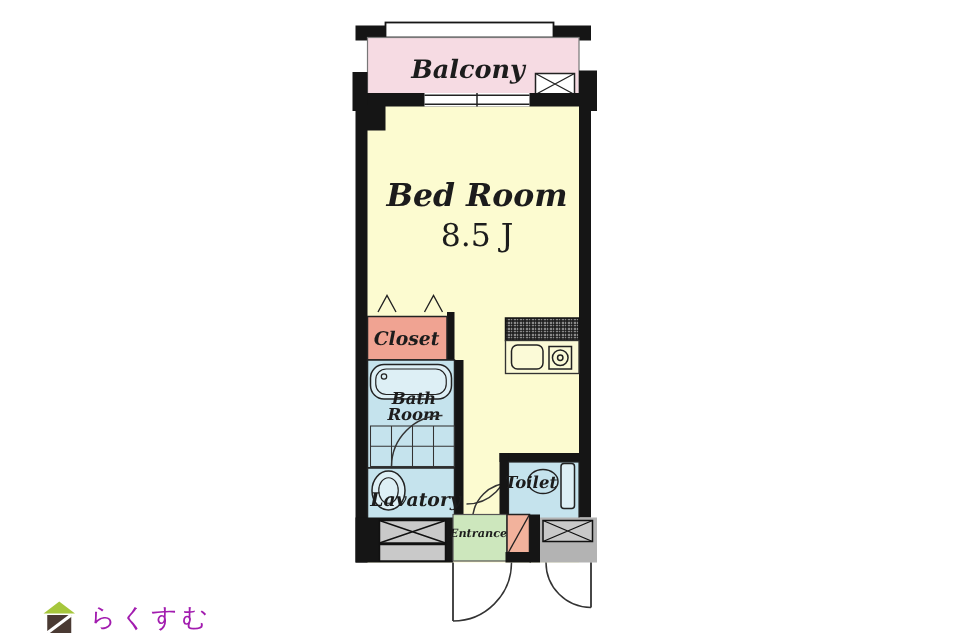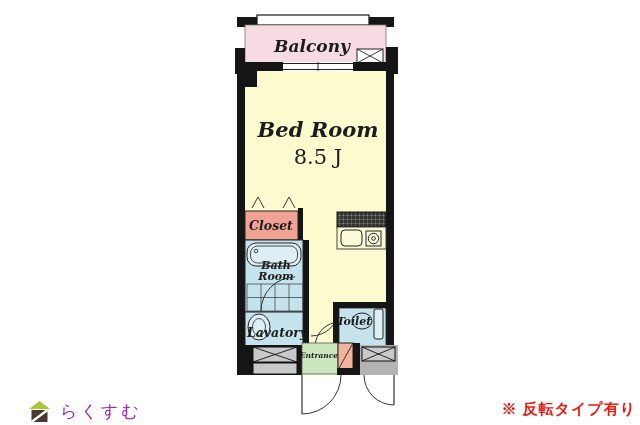--- a/index.html
+++ b/index.html
@@ -145,15 +145,14 @@
 
 
 <div class="footer-logo">
   <svg width="25" height="23" viewBox="0 0 25 23">
     <polygon points="2,9 12.5,1 23,9" fill="#a6c73c"></polygon>
     <rect x="4.5" y="10" width="16" height="12" fill="#4a3a33"></rect>
     <path d="M4.5 22 L20.5 10" stroke="#ffffff" stroke-width="2.2" fill="none"></path>
   </svg>
   <span style="color: #a21caf;">らくすむ</span>
 </div>
-<div class="footer-note" style="color: rgb(232, 23, 14);">※ 反転タイプ有り</div>
 
 </div>
 
 </body></html>

